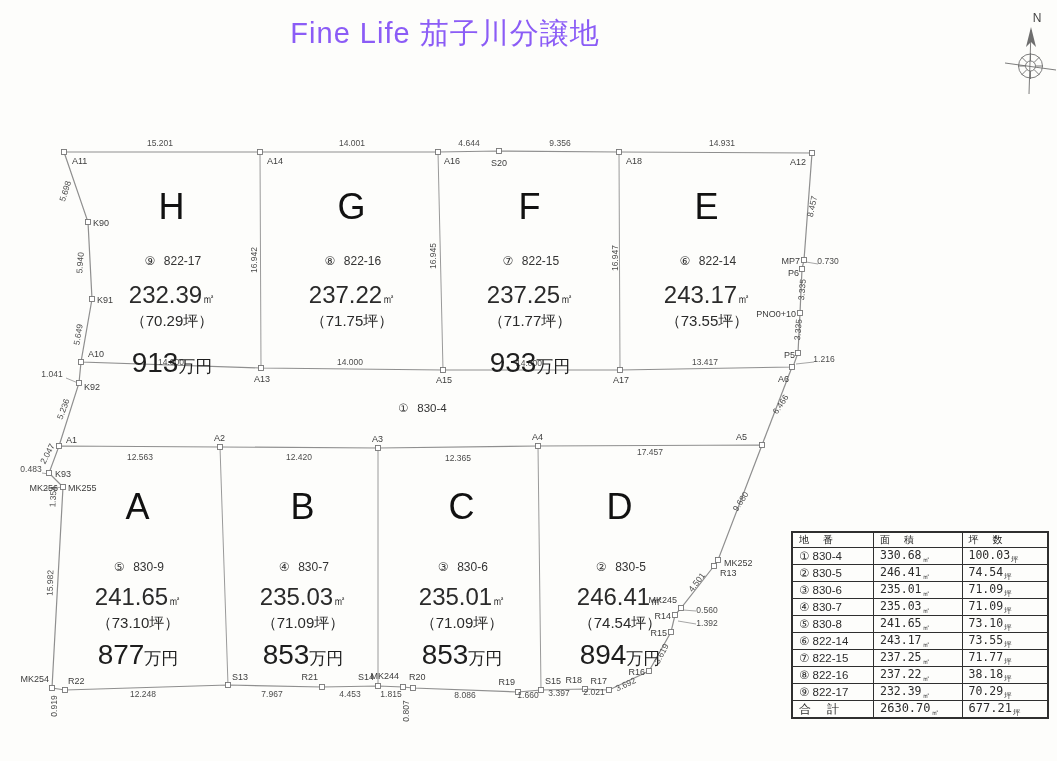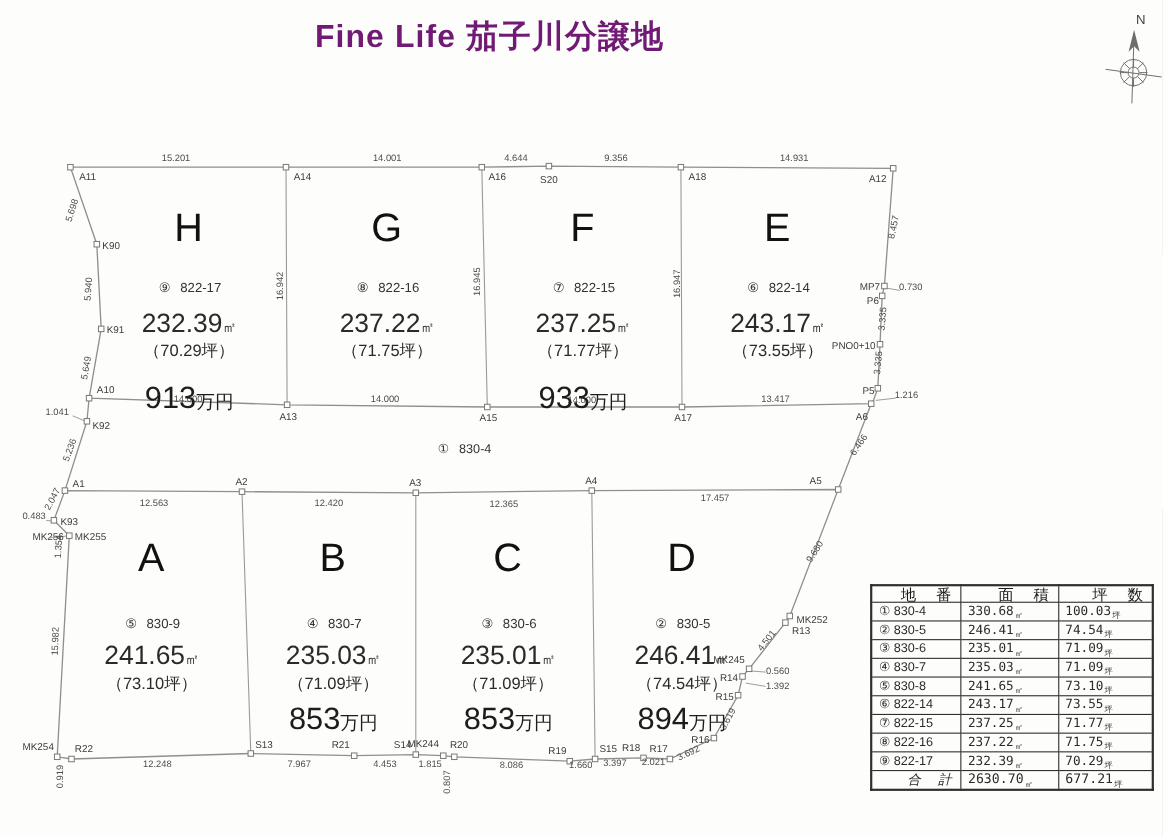--- a/index.html
+++ b/index.html
@@ -1,19 +1,19 @@
 <!DOCTYPE html>
 <html><head>
 <meta charset="utf-8">
 <style>
   html,body{margin:0;padding:0;background:#e8e8e8;}
   .page{position:relative;width:1057px;height:761px;background:#fdfdfb;overflow:hidden;
         font-family:"Liberation Sans","DejaVu Sans",sans-serif;color:#2b2b2b;}
   .title{position:absolute;left:240px;top:14px;width:410px;text-align:center;
-         font-size:29px;letter-spacing:1px;color:#701a75;font-weight:700;}
+         font-size:29px;letter-spacing:1px;color:#8b5cf6;font-weight:400;}
   svg.plan{position:absolute;left:0;top:0;}
   .dim{font-size:8.5px;fill:#4c4c4c;}
   .pt{font-size:9px;fill:#3c3c3c;}
   .lot{position:absolute;width:160px;text-align:center;}
   .lot .letter{font-size:36px;font-weight:500;line-height:42px;color:#111;letter-spacing:1px;}
   .lot .parcel{font-size:12px;line-height:14px;color:#333;}
   .lot .parcel .circ{display:inline-block;width:14px;height:14px;line-height:14px;font-size:12px;margin-right:7px;}
   .lot .area{font-size:24px;line-height:26px;color:#2a2a2a;}
   .lot .area .unit{font-size:13px;}
   .lot .tsubo{font-size:15px;line-height:18px;color:#2a2a2a;text-align:center;}
@@ -28,28 +28,28 @@
   .lot-h{left:92px;top:186px;}  .lot-g{left:272px;top:186px;}
   .lot-f{left:450px;top:186px;} .lot-e{left:627px;top:186px;}
   .lot-a{left:58px;top:486px;}  .lot-b{left:223px;top:486px;}
   .lot-c{left:382px;top:486px;} .lot-d{left:540px;top:486px;}
   .road-label{position:absolute;left:398px;top:401px;font-size:11.5px;color:#333;}
   .road-label .circ{margin-right:9px;}
   .price-table{position:absolute;left:791px;top:531px;width:258px;border-collapse:collapse;
                border:2px solid #2f2f2f;background:#fdfdfb;}
   .price-table th,.price-table td{border:1px solid #2f2f2f;padding:0 6px;height:14px;
                line-height:14px;font-weight:400;white-space:nowrap;}
-  .price-table th{font-size:14px;text-align:right;letter-spacing:2px;color:#1a1a1a;}
+  .price-table th{font-size:10px;text-align:left;letter-spacing:2px;color:#1a1a1a;}
   .price-table .c-parcel{font-size:11.5px;text-align:left;width:82px;}
   .price-table .c-num{font-size:11.5px;width:88px;
                font-family:"DejaVu Sans Mono","Liberation Mono",monospace;}
   .price-table .u{font-size:7.5px;margin-left:1px;position:relative;top:3px;
                font-family:"Liberation Sans","DejaVu Sans",sans-serif;}
   .price-table .total td{font-size:12px;}
-  .price-table .total .c-parcel{text-align:right;letter-spacing:2px;font-style:italic;}
+  .price-table .total .c-parcel{text-align:left;letter-spacing:2px;}
 </style>
 </head>
 <body>
 
 <div class="page">
 
   <div class="title">Fine Life 茄子川分譲地</div>
 
   <svg class="plan" width="1057" height="761" viewBox="0 0 1057 761">
 
@@ -258,20 +258,21 @@
     <div class="letter">E</div>
     <div class="parcel"><span class="circ">⑥</span><span>822-14</span></div>
     <div class="area"><span>243.17</span><span class="unit">㎡</span></div>
     <div class="tsubo">（73.55坪）</div>
   </div>
   <div class="lot lot-lower lot-a">
     <div class="letter">A</div>
     <div class="parcel"><span class="circ">⑤</span><span>830-9</span></div>
     <div class="area"><span>241.65</span><span class="unit">㎡</span></div>
     <div class="tsubo">（73.10坪）</div>
+    <div class="price"><span>877</span><span class="unit">万円</span></div>
   </div>
   <div class="lot lot-lower lot-b">
     <div class="letter">B</div>
     <div class="parcel"><span class="circ">④</span><span>830-7</span></div>
     <div class="area"><span>235.03</span><span class="unit">㎡</span></div>
     <div class="tsubo">（71.09坪）</div>
     <div class="price"><span>853</span><span class="unit">万円</span></div>
   </div>
   <div class="lot lot-lower lot-c">
     <div class="letter">C</div>
@@ -328,21 +329,21 @@
           <td class="c-num"><span>73.55</span><span class="u">坪</span></td>
         </tr>
         <tr>
           <td class="c-parcel">⑦ 822-15</td>
           <td class="c-num"><span>237.25</span><span class="u">㎡</span></td>
           <td class="c-num"><span>71.77</span><span class="u">坪</span></td>
         </tr>
         <tr>
           <td class="c-parcel">⑧ 822-16</td>
           <td class="c-num"><span>237.22</span><span class="u">㎡</span></td>
-          <td class="c-num"><span>71.75</span><span class="u">坪</span></td>
+          <td class="c-num"><span>38.18</span><span class="u">坪</span></td>
         </tr>
         <tr>
           <td class="c-parcel">⑨ 822-17</td>
           <td class="c-num"><span>232.39</span><span class="u">㎡</span></td>
           <td class="c-num"><span>70.29</span><span class="u">坪</span></td>
         </tr>
         <tr class="total">
           <td class="c-parcel">合　計</td>
           <td class="c-num"><span>2630.70</span><span class="u">㎡</span></td>
           <td class="c-num"><span>677.21</span><span class="u">坪</span></td>

